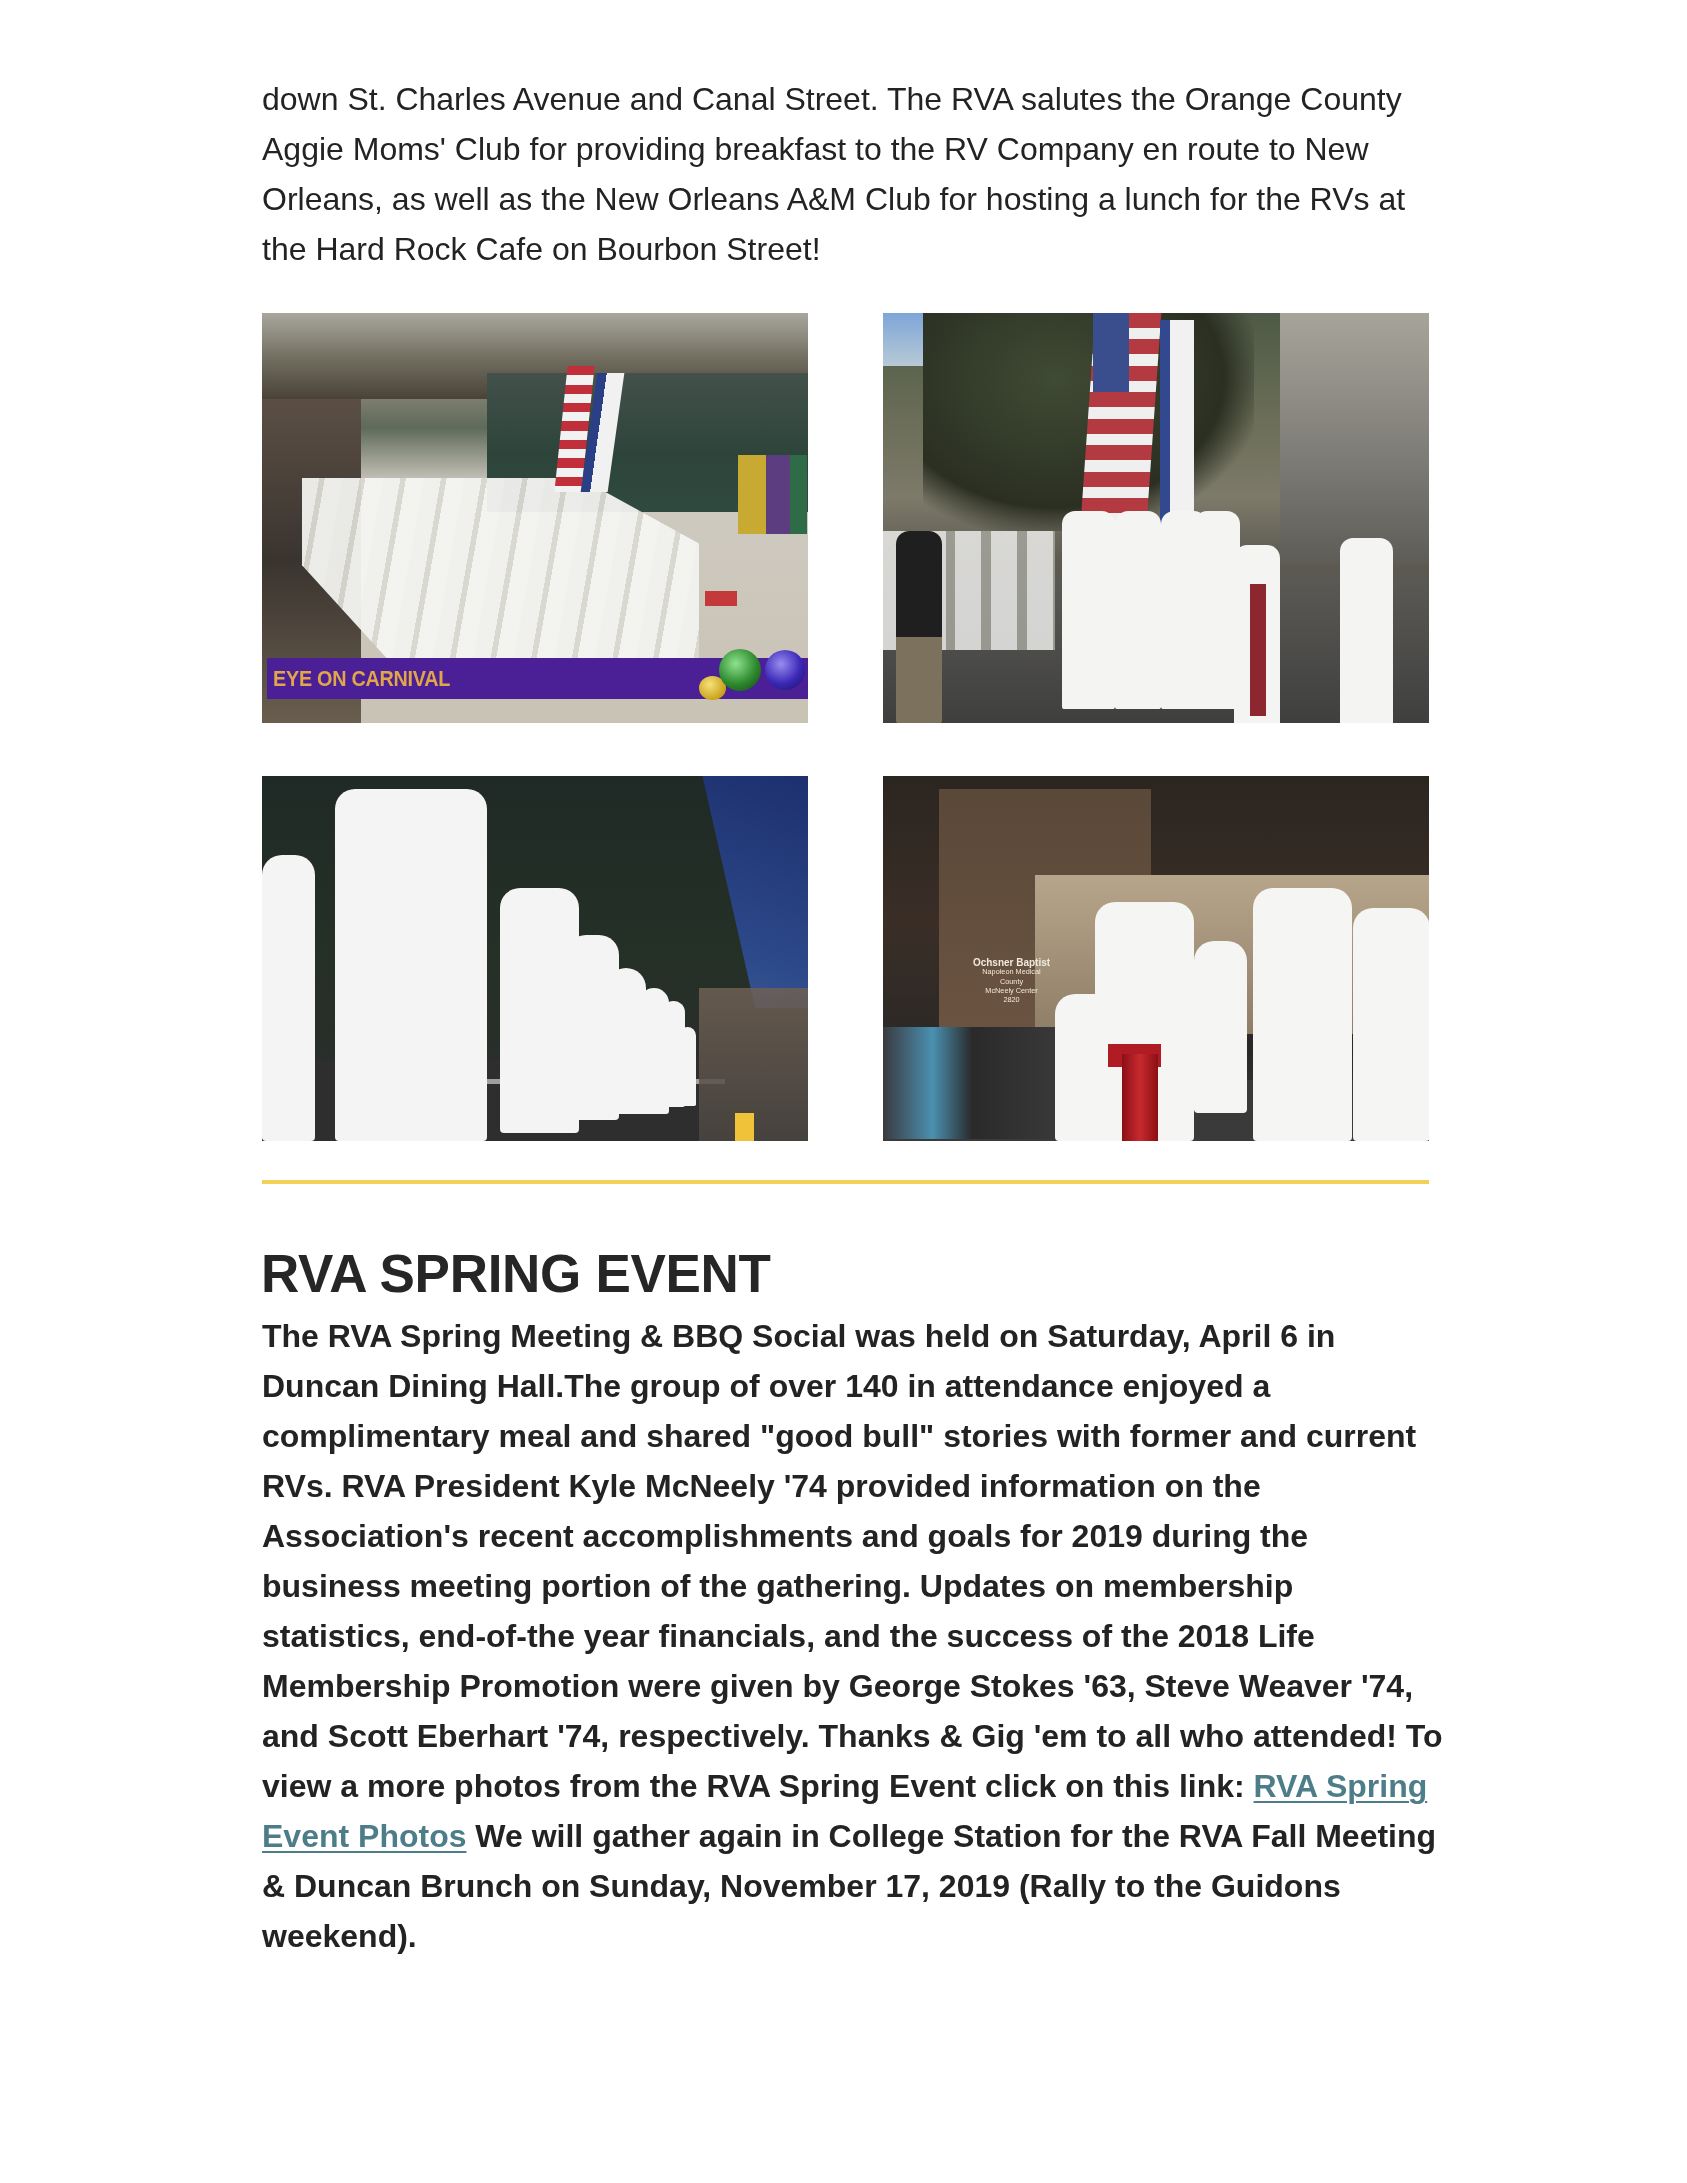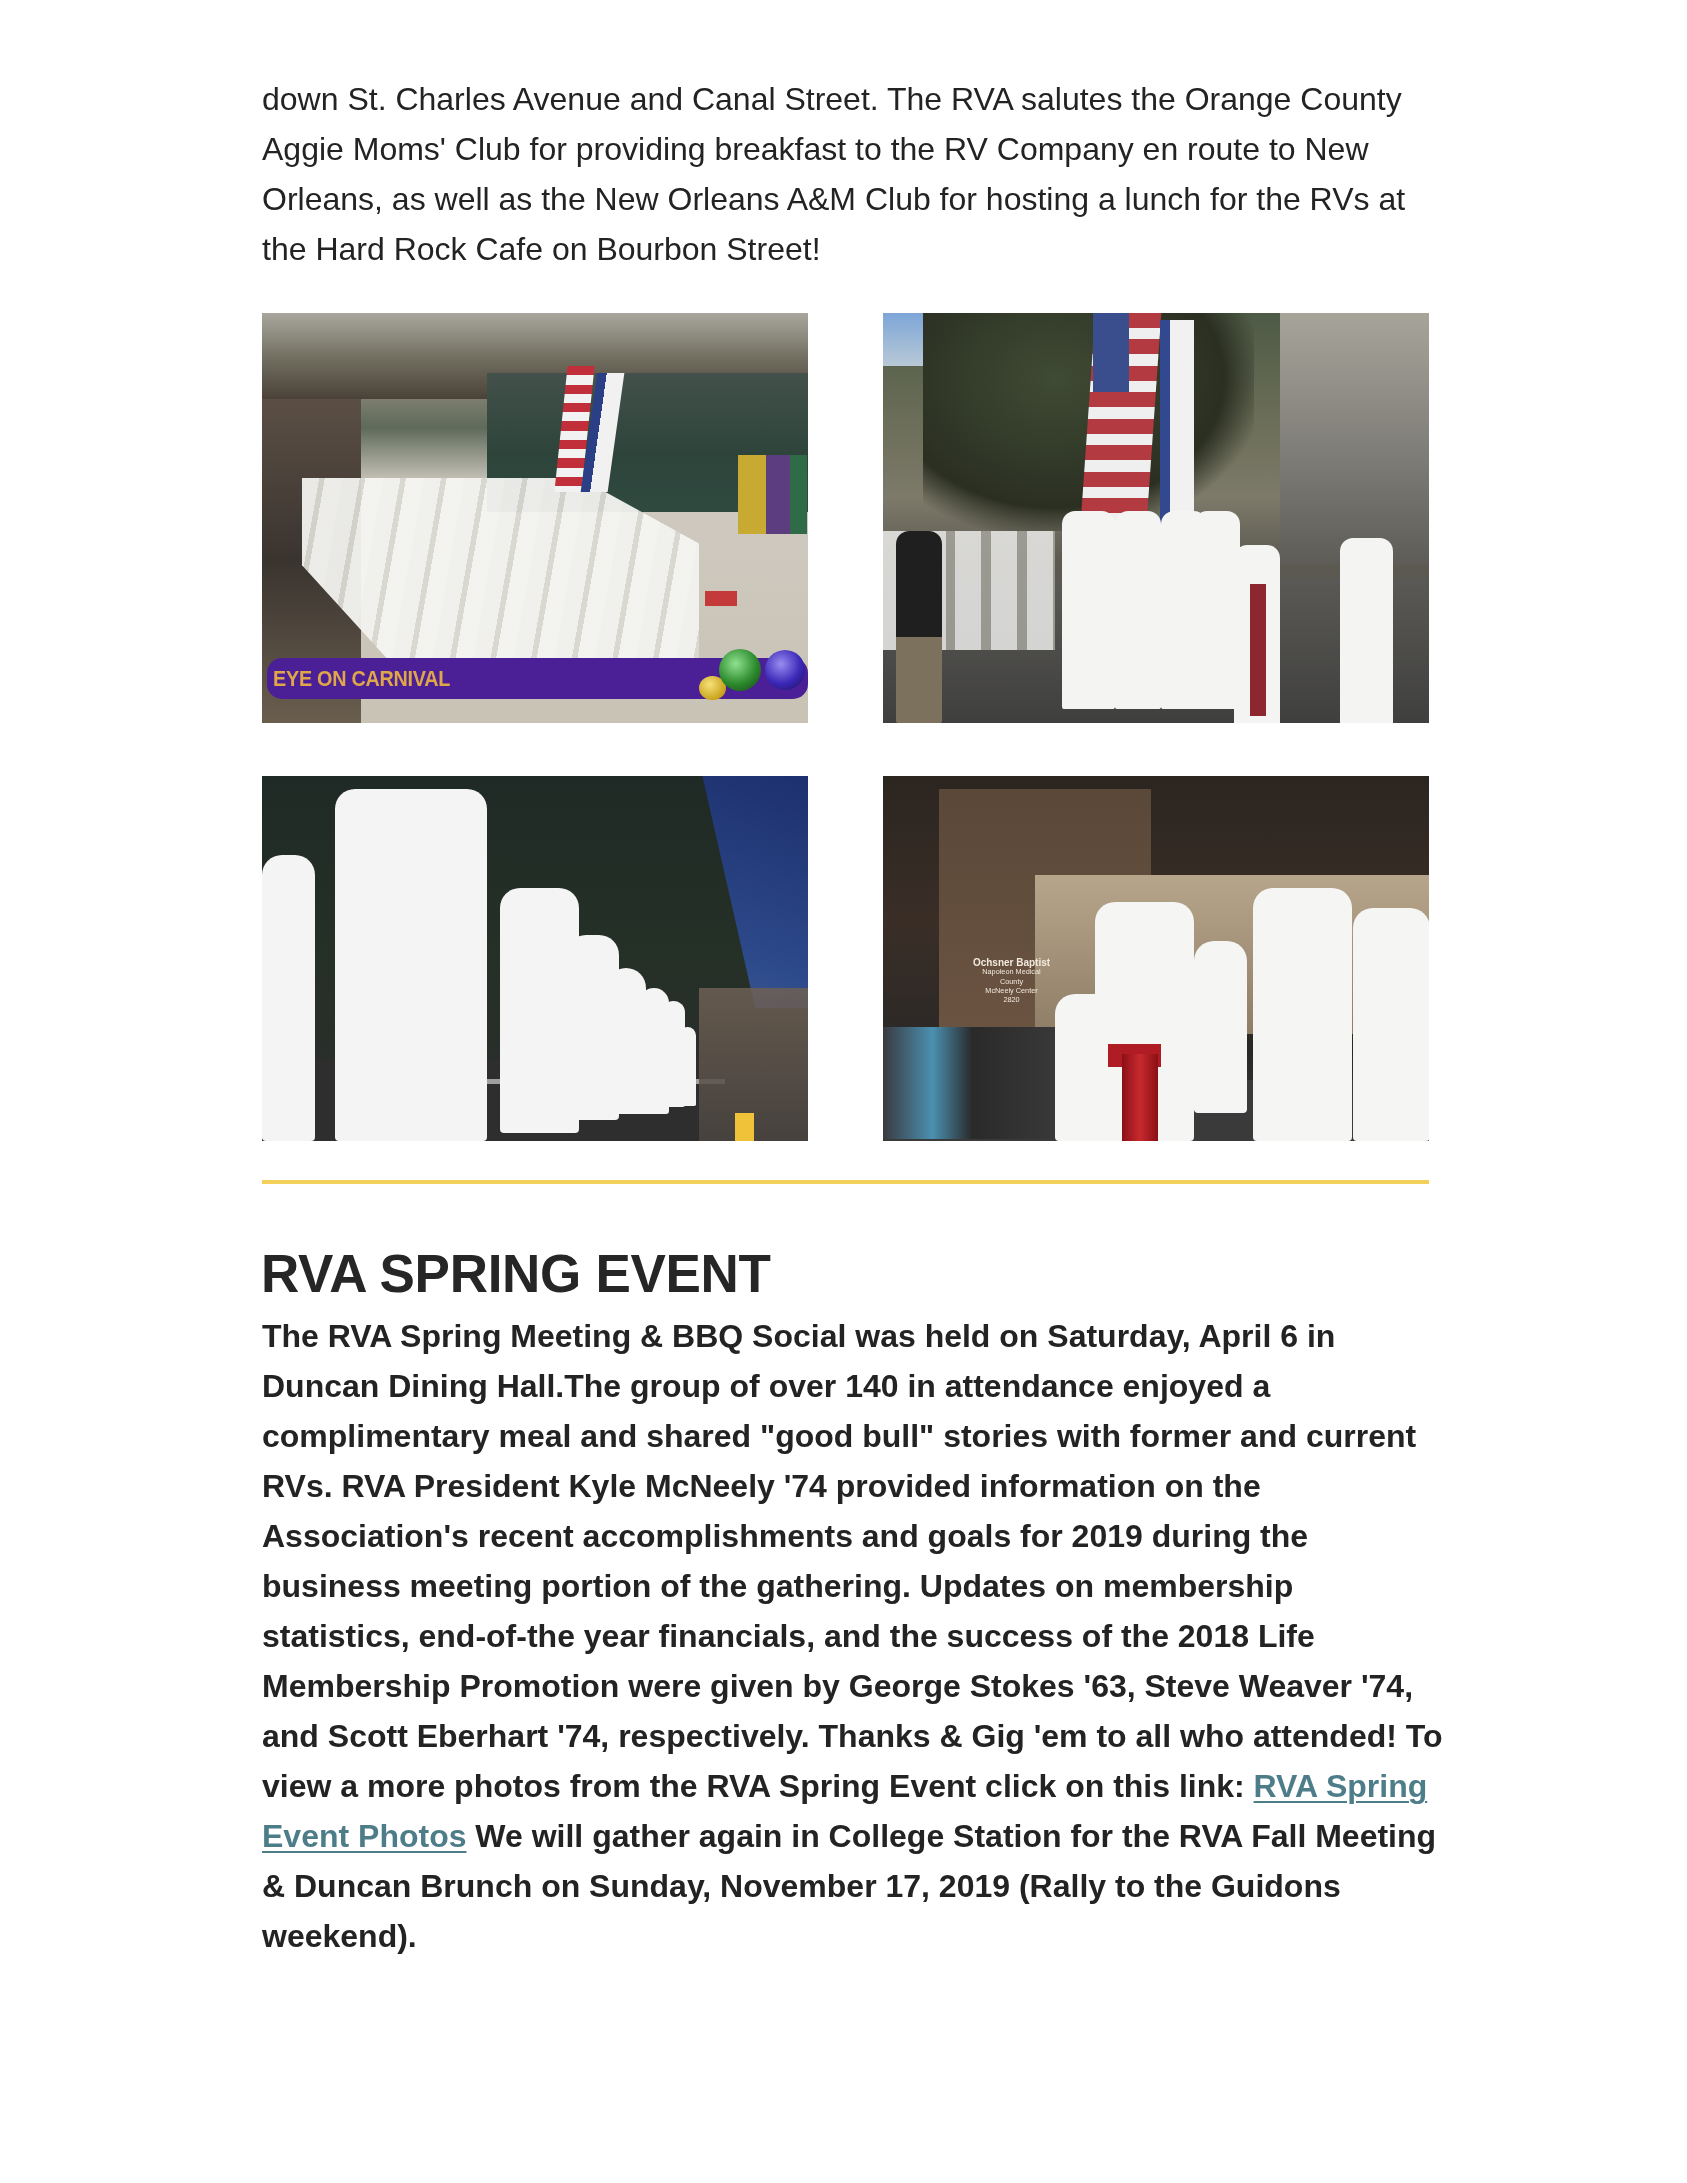--- a/index.html
+++ b/index.html
@@ -61,21 +61,21 @@
       position: absolute; left: 476px; top: 142px; width: 69px; height: 79px;
       background: linear-gradient(90deg, #c8a932 0 40%, #5b3d80 40% 75%, #2f6b46 75% 100%);
     }
     .p1 .sash {
       position: absolute; left: 443px; top: 278px; width: 32px; height: 14.6px;
       background: #c43a3a;
     }
     .banner {
       position: absolute; left: 5.3px; top: 345px; width: 541px; height: 41px;
       background: #4b1f96;
-      display: flex; align-items: center; border-radius: 15px;
+      display: flex; align-items: center;
     }
     .banner-text {
       margin-left: 5.3px;
       font-family: "Liberation Sans", sans-serif;
       font-weight: bold;
       font-size: 22.5px;
       color: #e0a64a;
       letter-spacing: -0.3px;
       transform: scaleX(0.88);
       transform-origin: left center;

